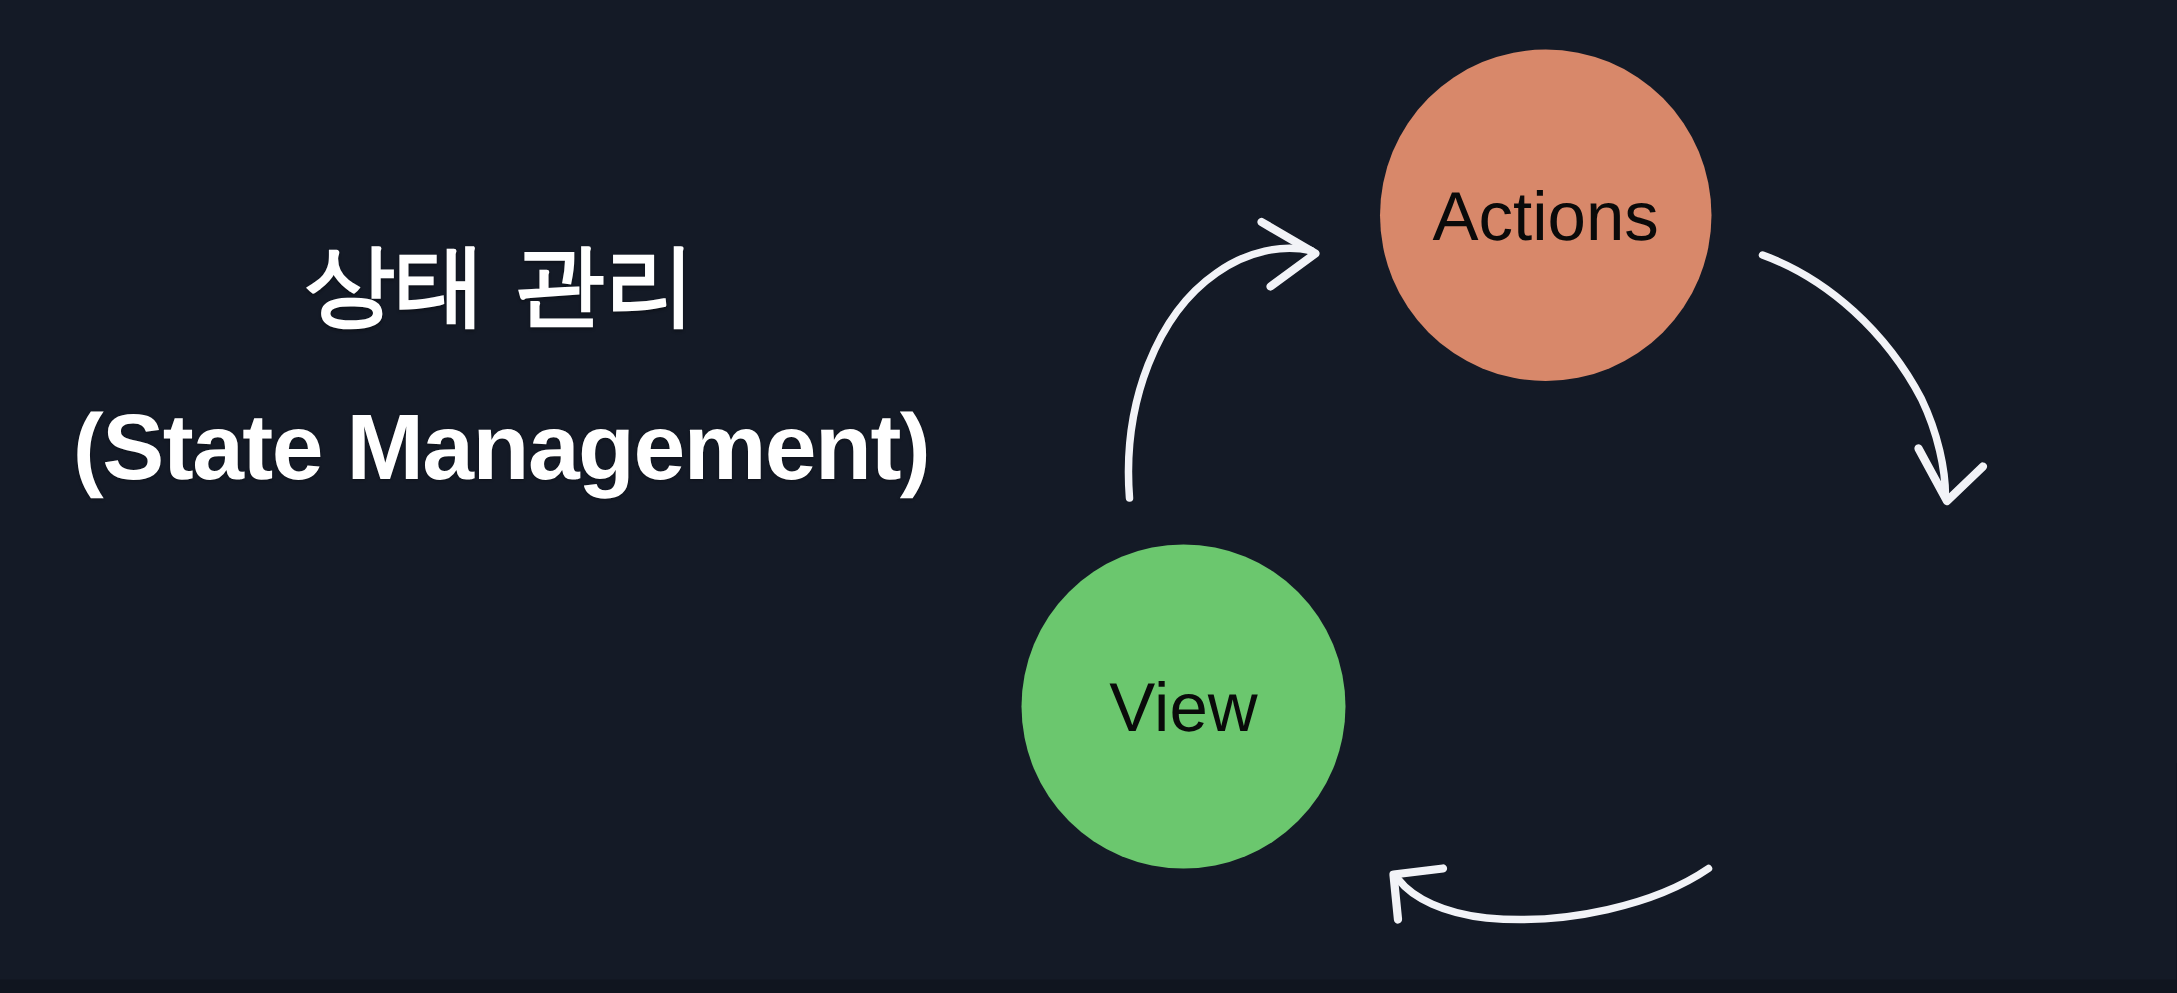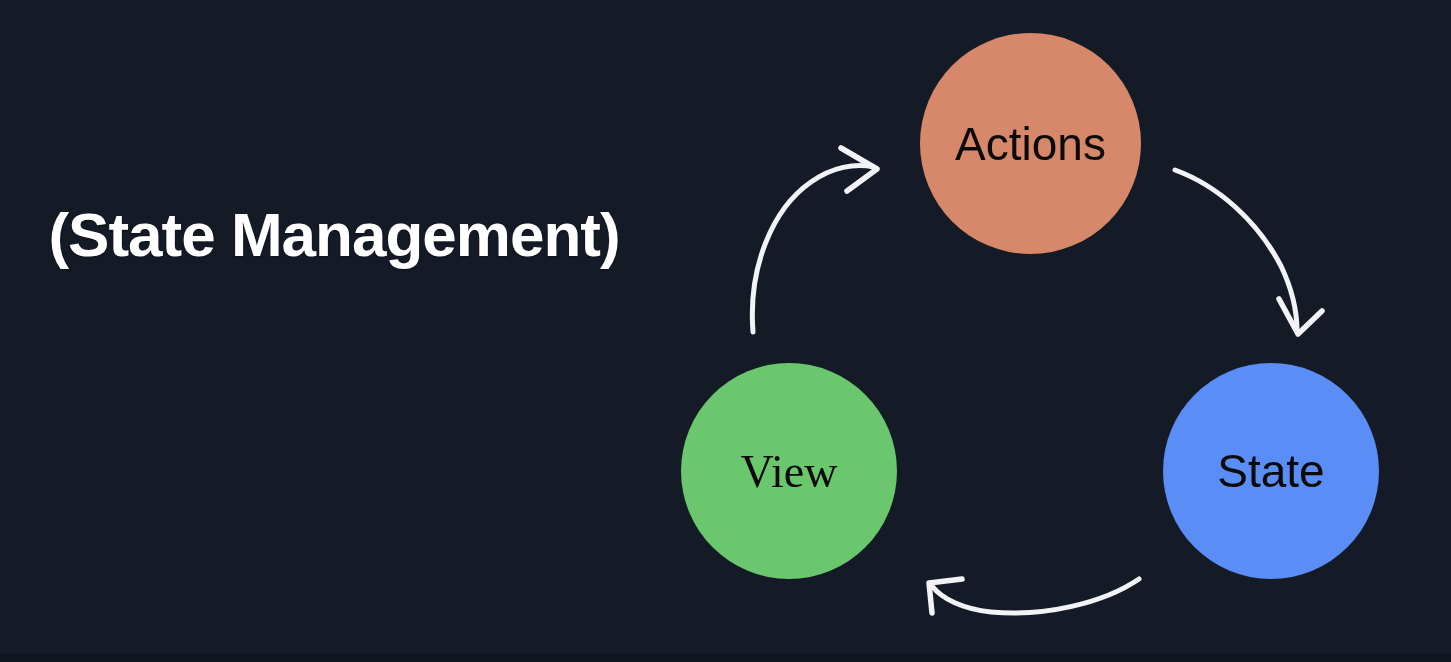--- a/index.html
+++ b/index.html
@@ -73,21 +73,20 @@
     width: 216px;
     height: 216px;
     background: #5b8df6;
   }
   #node-view {
     left: 681px;
     top: 363px;
     width: 216px;
     height: 216px;
     background: #6bc76e;
-    font-family: Liberation Serif, serif;
   }
   .node-label {
     pointer-events: none;
   }
   
   #arrow-layer {
     position: absolute;
     left: 0;
     top: 0;
     width: 1451px;
@@ -107,20 +106,21 @@
     stroke-linecap: round;
     stroke-linejoin: round;
   }
 </style>
 </head>
 <body>
 
 <div id="stage">
 
   <div id="title-block">
+    <span id="title-line-1">상태 관리</span>
     <span id="title-line-2">(State Management)</span>
   </div>
 
   <svg id="arrow-layer" viewBox="0 0 1451 662" xmlns="http://www.w3.org/2000/svg">
 
     <g>
       <path class="arrow-stroke" d="M 753 332 C 748 268 772 209 811 182 C 832 167 855 163 874 167"></path>
       <path class="arrow-head" d="M 841 148 L 877 169 L 847 191"></path>
     </g>
 
@@ -132,22 +132,19 @@
     <g>
       <path class="arrow-stroke" d="M 1139 579 C 1104 603 1044 617 991 612 C 963 609 942 599 932 586"></path>
       <path class="arrow-head" d="M 962 579 L 929 583 L 932 613"></path>
     </g>
   </svg>
 
   <div class="node-circle" id="node-actions">
     <span class="node-label">Actions</span>
   </div>
 
-  <div class="node-circle" id="node-state">
-    <span class="node-label">State</span>
-  </div>
 
   <div class="node-circle" id="node-view">
     <span class="node-label">View</span>
   </div>
 
   <div id="bottom-strip"></div>
 </div>
 
 </body></html>

